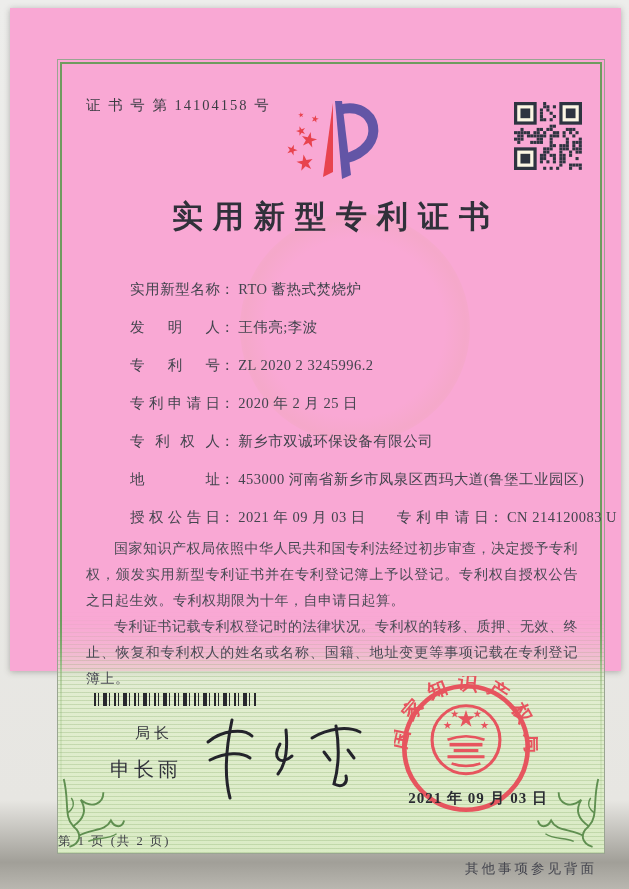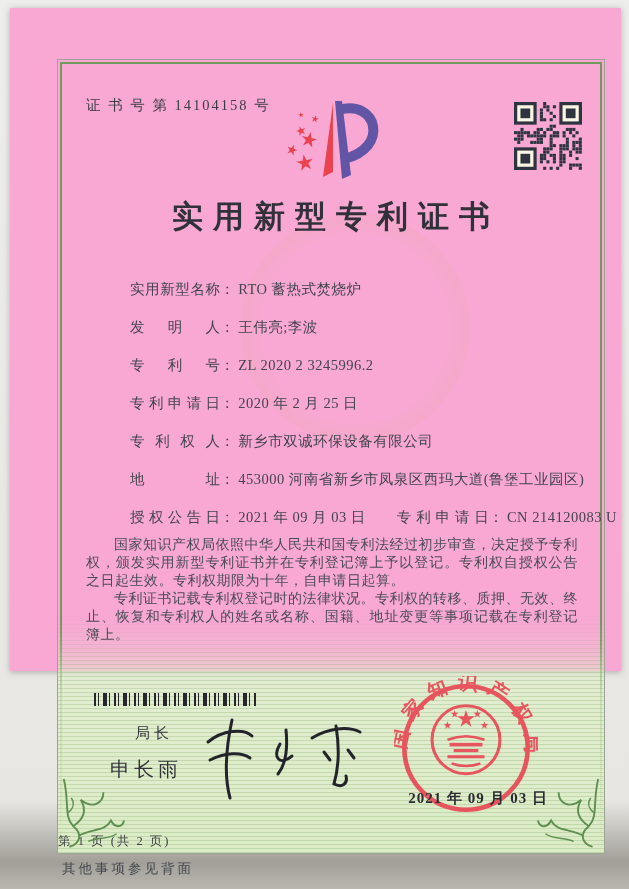--- a/index.html
+++ b/index.html
@@ -43,38 +43,38 @@
   }
   .fields{position:absolute;left:28px;top:220px;width:505px;font-size:14.5px;color:#43444e;}
   .frow{position:absolute;left:0;white-space:nowrap;}
   .flabel{display:inline-block;width:90px;text-align:justify;text-align-last:justify;margin-left:44px;}
   .fcolon{display:inline-block;}
   .fvalue{letter-spacing:.5px;}
   .fvalue.w{display:inline-block;width:155px;}
   .flabel2{display:inline-block;width:92px;text-align:justify;text-align-last:justify;}
   .paras{
     position:absolute;left:28px;top:476px;width:492px;
-    font-size:14px;line-height:18px;color:#4a4b55;text-align:justify;letter-spacing:.5px;
+    font-size:14px;line-height:26px;color:#4a4b55;text-align:justify;letter-spacing:.5px;
   }
   .paras p{margin:0;text-indent:2em;}
   .barcode{
     position:absolute;left:36px;top:633px;width:164px;height:13px;
     background:repeating-linear-gradient(90deg,
       #27272d 0 2px,transparent 2px 4px,
       #27272d 4px 5px,transparent 5px 9px,
       #27272d 9px 13px,transparent 13px 15px,
       #27272d 15px 16px,transparent 16px 20px);
   }
   .signer-title{position:absolute;left:52px;top:664px;font-size:15px;letter-spacing:4px;color:#33343c;font-family:"Liberation Sans","DejaVu Sans",sans-serif;margin-left:25px;}
   .signer-name{position:absolute;left:52px;top:696px;font-size:20px;letter-spacing:4px;color:#33343c;font-family:"Liberation Sans","DejaVu Sans",sans-serif;}
   .signature{position:absolute;left:138px;top:648px;width:175px;height:100px;}
   .seal{position:absolute;left:336px;top:616px;width:144px;height:144px;opacity:.93;}
   .seal-date{position:absolute;left:330px;top:729px;width:180px;text-align:center;font-size:15px;font-weight:bold;color:#2b2c33;letter-spacing:1px;}
   .page-info{position:absolute;left:0;top:773px;width:100%;font-size:12.5px;color:#3c3d44;letter-spacing:2px;}
-  .back-note{position:absolute;left:52px;top:852px;width:546px;text-align:left;font-size:13.5px;color:#45464f;letter-spacing:3px;}
+  .back-note{position:absolute;left:41px;top:852px;width:546px;text-align:right;font-size:13.5px;color:#45464f;letter-spacing:3px;}
   .orn{position:absolute;width:66px;height:76px;}
   .orn.bl{left:2px;bottom:2px;}
   .orn.br{right:2px;bottom:2px;transform:scaleX(-1);}
 </style>
 </head>
 <body>
 
 <div class="screen">
   <div class="paper">
     <div class="stain"></div>

